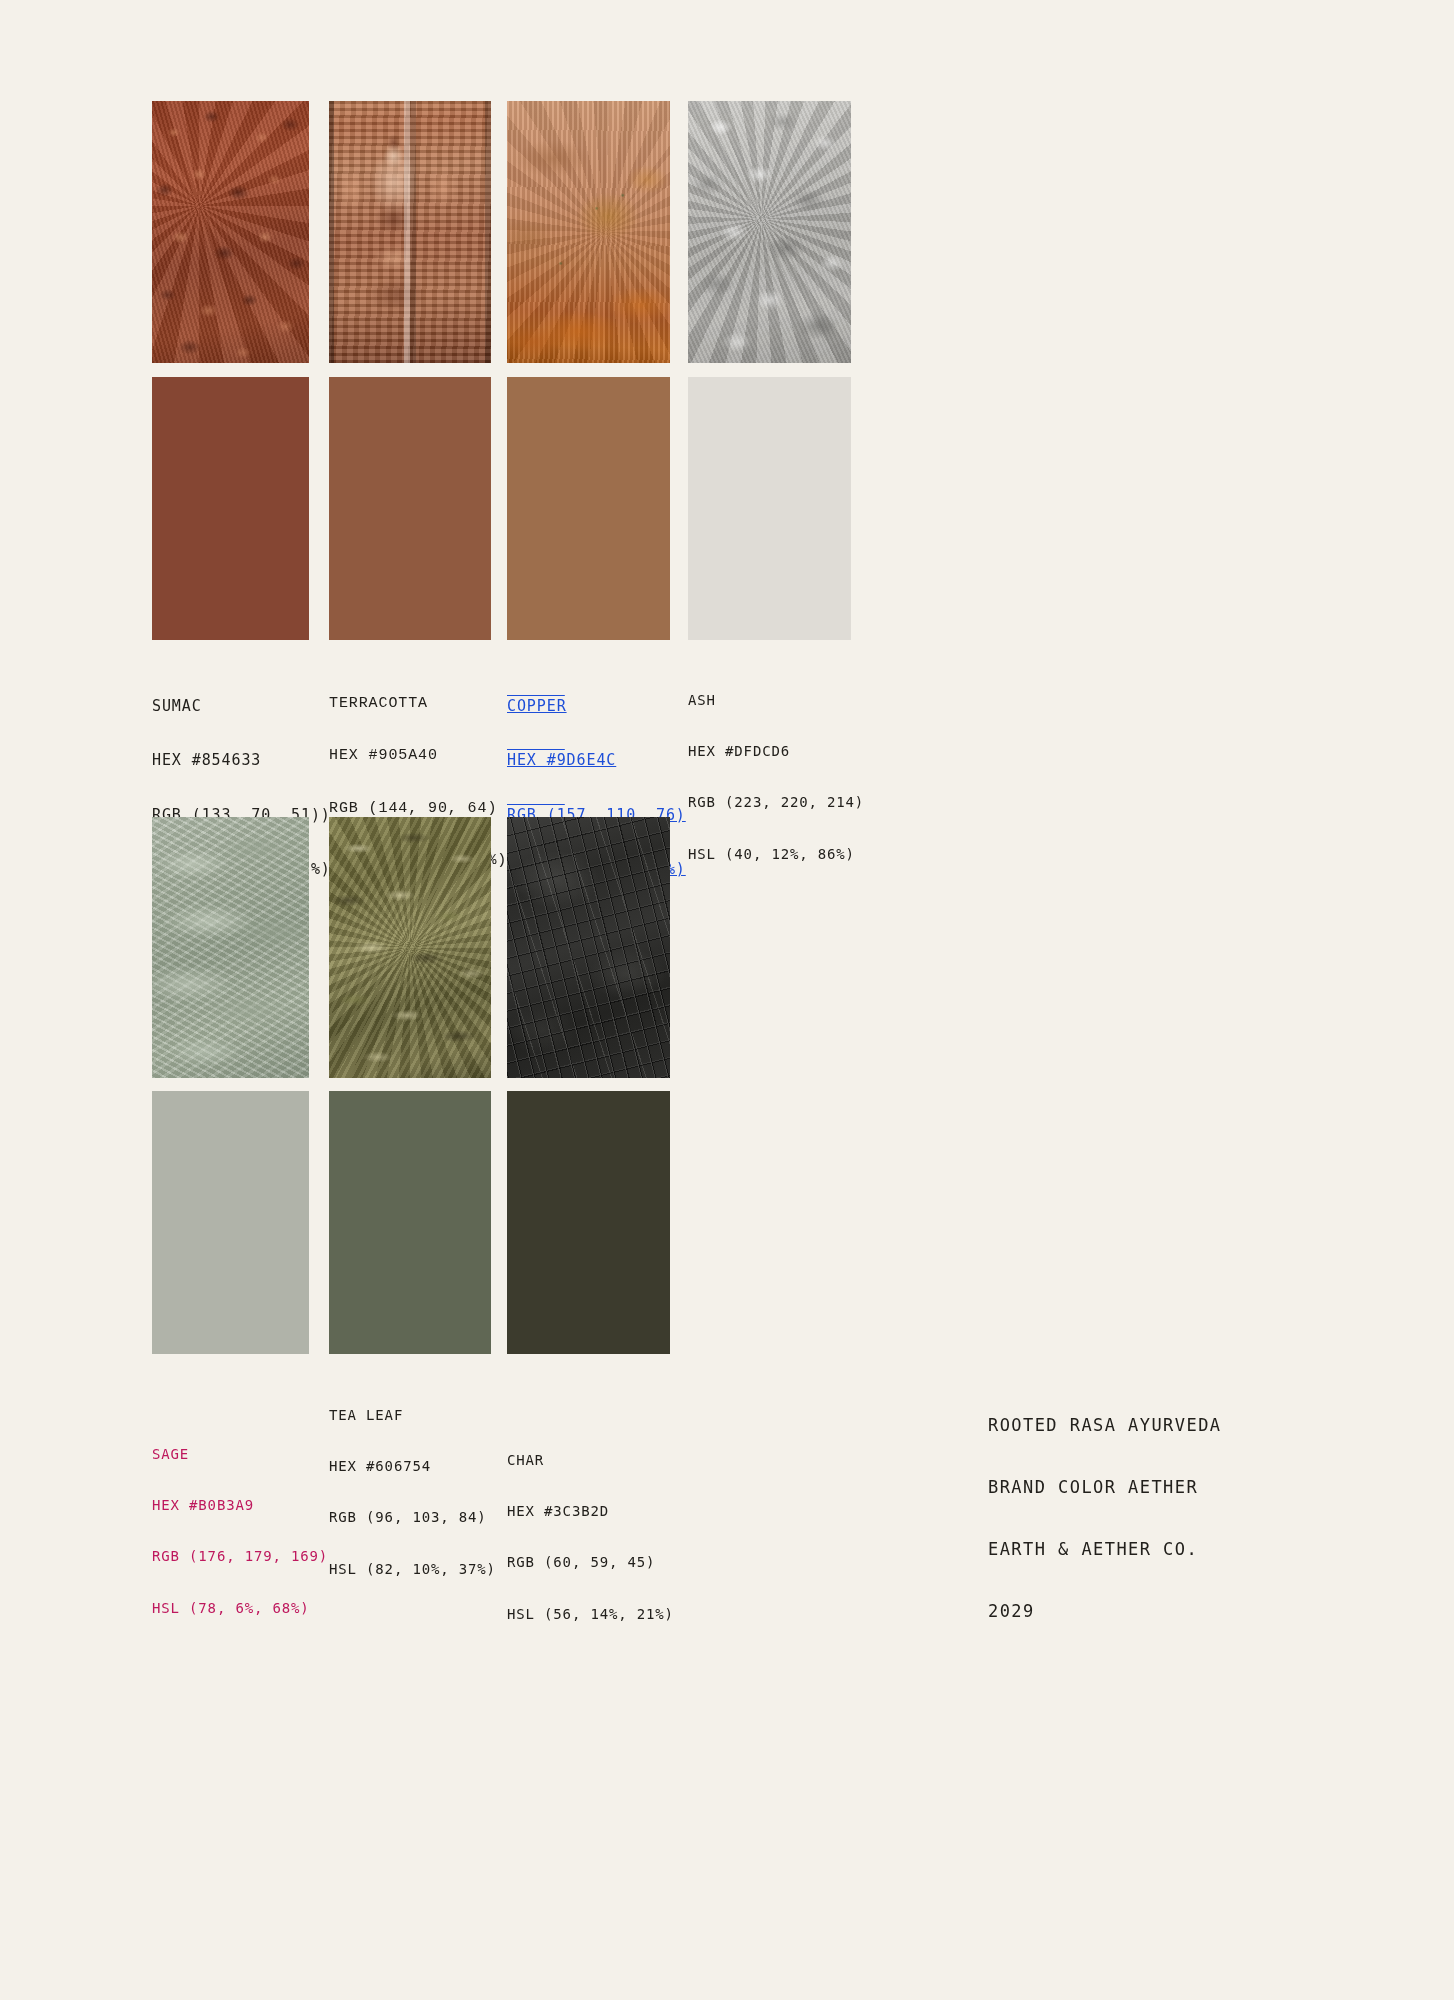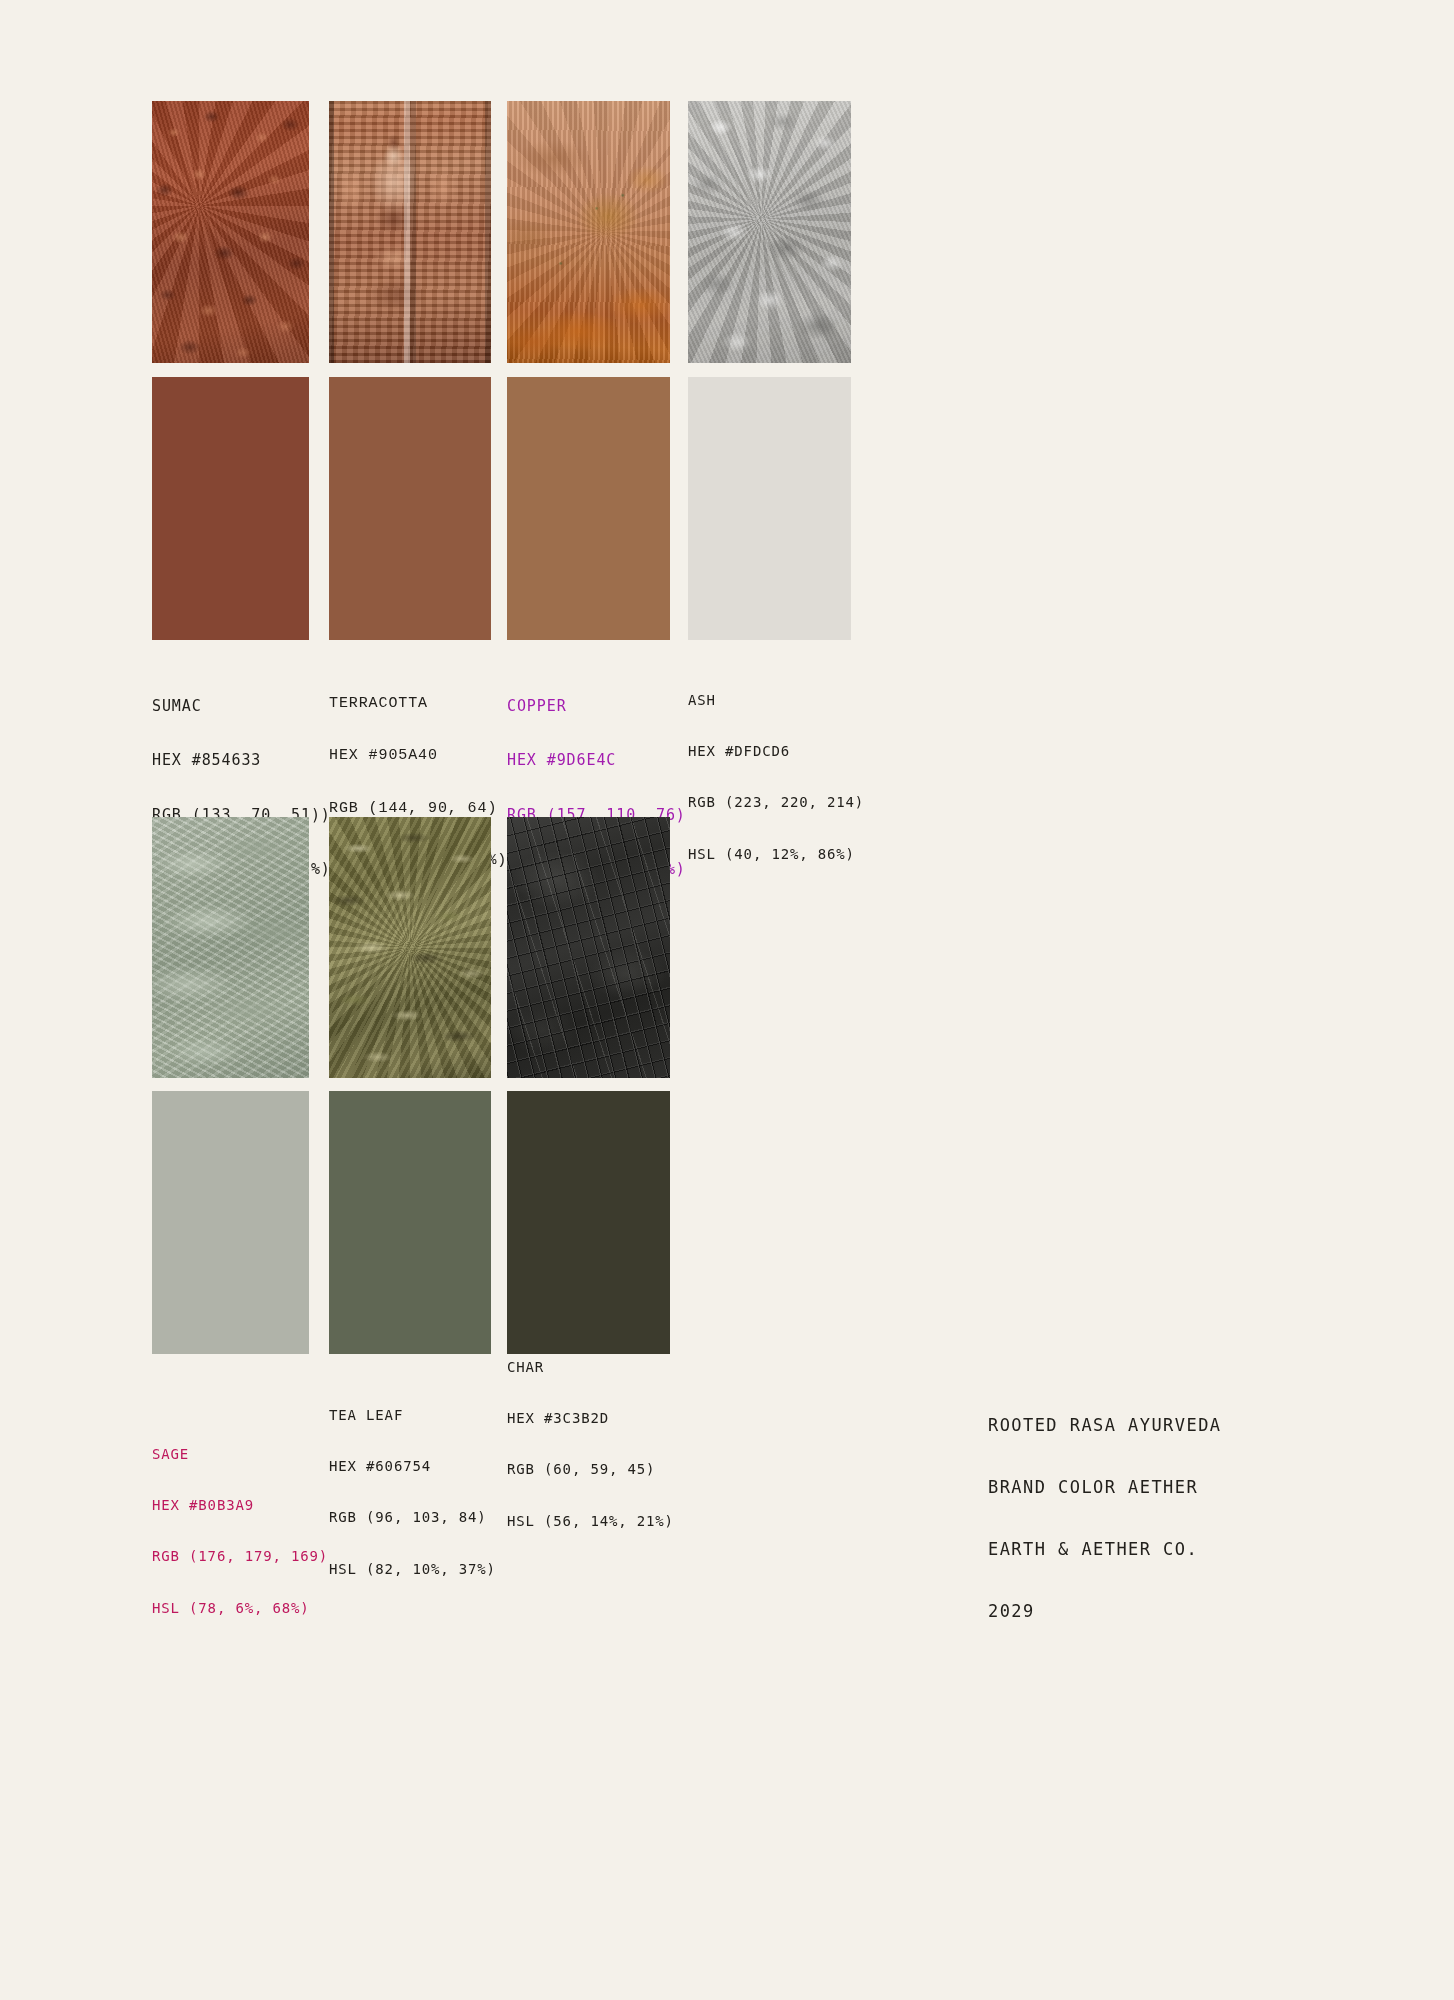--- a/index.html
+++ b/index.html
@@ -192,21 +192,21 @@
       <div>TERRACOTTA</div>
       <div>HEX #905A40</div>
       <div>RGB (144, 90, 64)</div>
       <div>HSL (20, 38%, 41%)</div>
     </div>
   </div>
 
   <div class="group">
     <div class="photo tex-rust" style="left:507px;top:101px;width:163px;height:262px;"></div>
     <div class="chip" id="chip-r1-2" style="left: 507px; top: 377px; width: 163px; height: 263px; background: rgb(157, 110, 76);"></div>
-    <div class="meta big" style="left: 507px; top: 660px; color: #a21caf;">
+    <div class="meta big" style="left: 507px; top: 660px; color: #1d4ed8; text-decoration: underline;">
       <div>COPPER</div>
       <div>HEX #9D6E4C</div>
       <div>RGB (157, 110, 76)</div>
       <div>HSL (25, 35%, 46%)</div>
     </div>
   </div>
 
   <div class="group">
     <div class="photo tex-ash" style="left:688px;top:101px;width:163px;height:262px;"></div>
     <div class="chip" id="chip-r1-3" style="left: 688px; top: 377px; width: 163px; height: 263px; background: rgb(223, 220, 214);"></div>
@@ -236,21 +236,21 @@
       <div>TEA LEAF</div>
       <div>HEX #606754</div>
       <div>RGB (96, 103, 84)</div>
       <div>HSL (82, 10%, 37%)</div>
     </div>
   </div>
 
   <div class="group">
     <div class="photo tex-char" style="left:507px;top:817px;width:163px;height:261px;"></div>
     <div class="chip" id="chip-r2-2" style="left: 507px; top: 1091px; width: 163px; height: 263px; background: rgb(60, 59, 45);"></div>
-    <div class="meta small" style="left: 507px; top: 1323px; color: rgb(34, 32, 28);">
+    <div class="meta small" style="left: 507px; top: 1416px; color: rgb(34, 32, 28);">
       <div>CHAR</div>
       <div>HEX #3C3B2D</div>
       <div>RGB (60, 59, 45)</div>
       <div>HSL (56, 14%, 21%)</div>
     </div>
   </div>
 
   <div class="colophon" style="left: 988px; top: 1375px; color: rgb(34, 32, 28);">
     <div>ROOTED RASA AYURVEDA</div>
     <div>BRAND COLOR AETHER</div>

